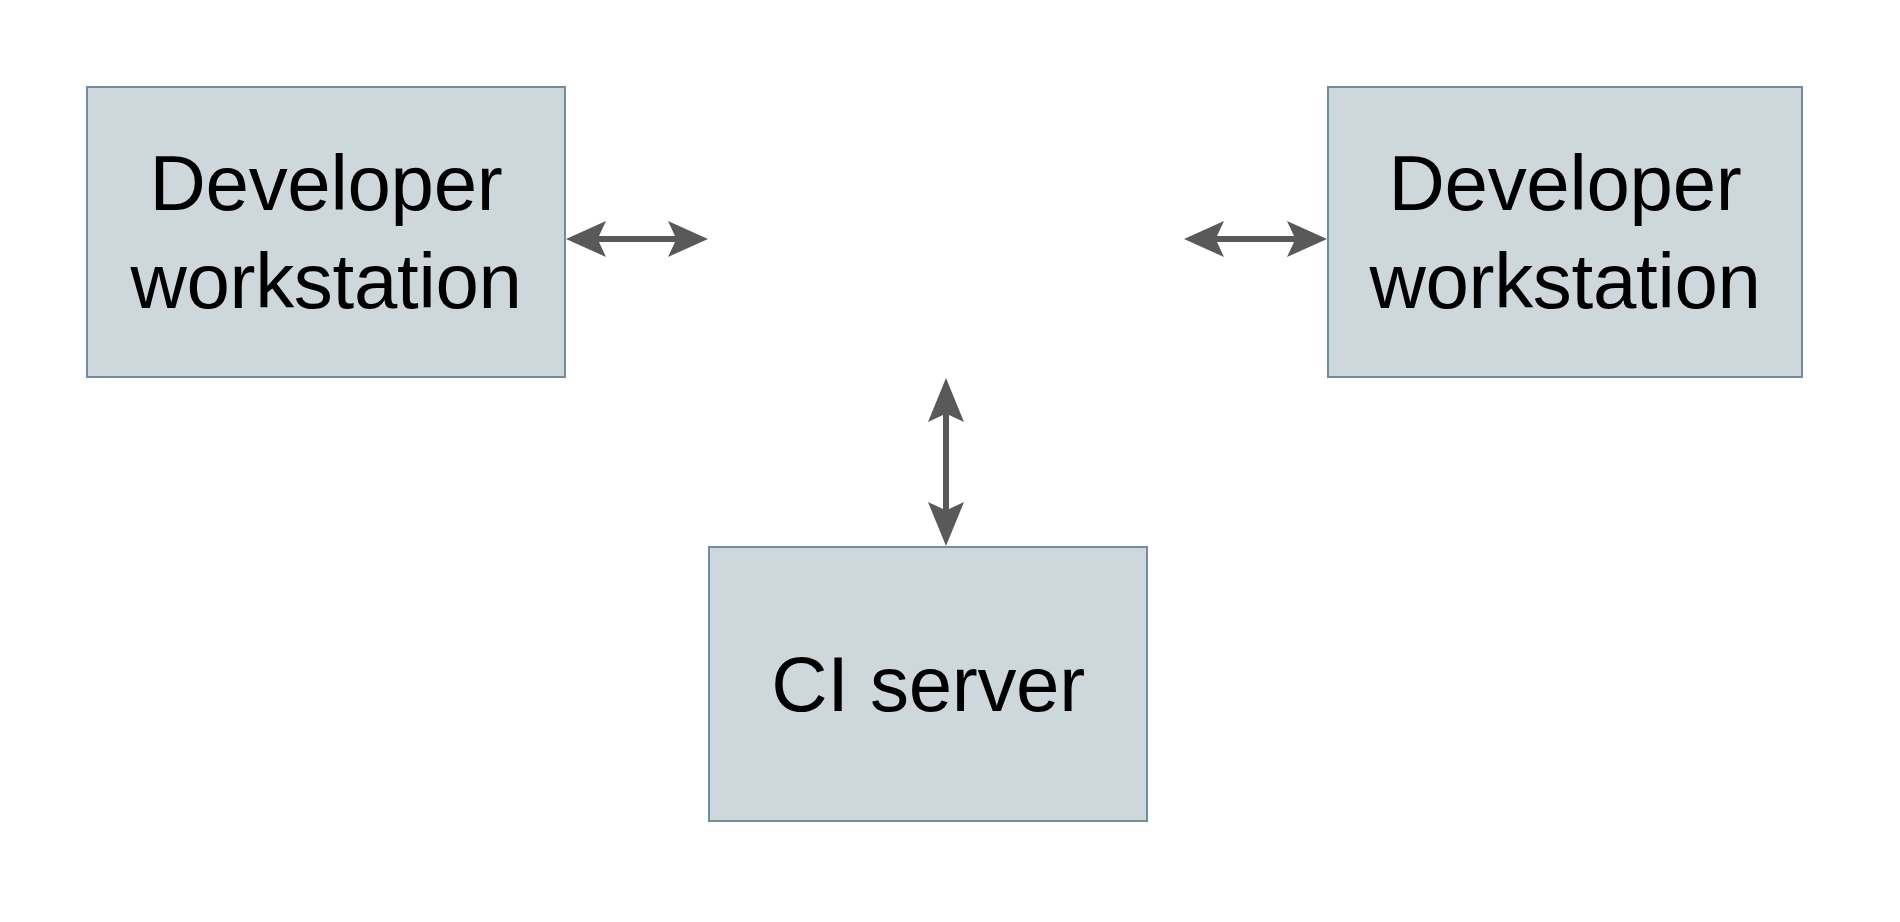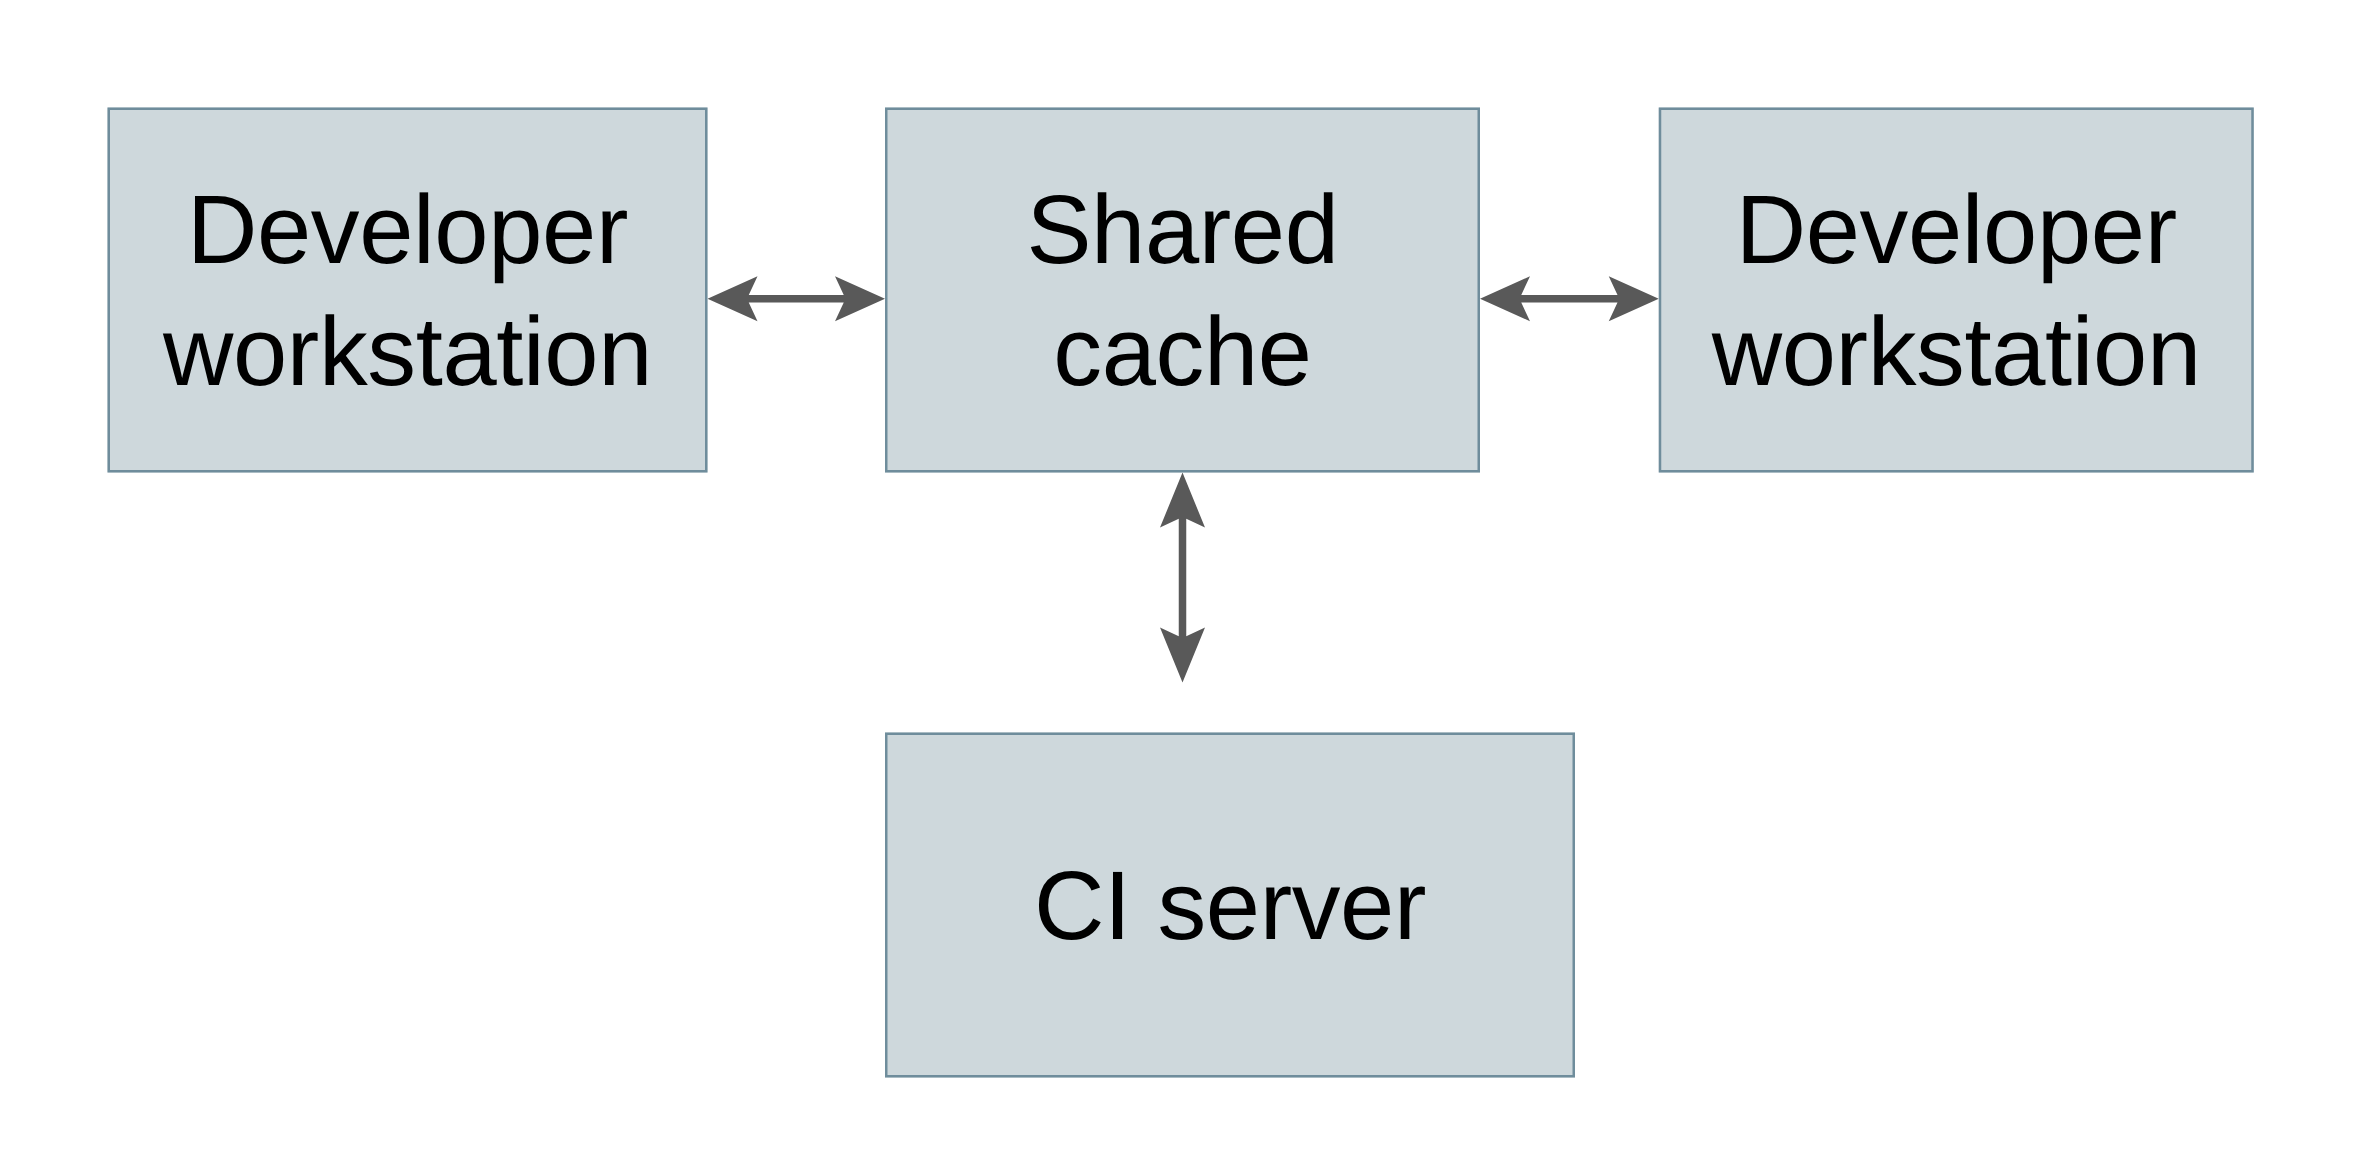--- a/index.html
+++ b/index.html
@@ -35,21 +35,21 @@
     color: #000000;
     text-align: center;
     white-space: pre-line;
     letter-spacing: -0.3px;
     font-weight: 400;
   }
   
   #node-dev-left  { left: 86px;  top: 86px;  width: 480px; height: 292px; }
   #node-cache     { left: 708px; top: 86px;  width: 476px; height: 292px; }
   #node-dev-right { left: 1327px;top: 86px;  width: 476px; height: 292px; }
-  #node-ci        { left: 708px; top: 546px; width: 552px; height: 276px; margin-top: 40px; }
+  #node-ci        { left: 708px; top: 546px; width: 440px; height: 276px; }
 
   .connector {
     position: absolute;
     z-index: 1;
   }
   .connector svg { display: block; overflow: visible; }
 </style>
 </head>
 <body>
 
@@ -77,24 +77,20 @@
         <path d="M25 0 L43 44 L28 37 L28 131 L43 124 L25 168 L7 124 L22 131 L22 37 L7 44 Z"></path>
       </g>
     </svg>
   </div>
 
   <div class="node" id="node-dev-left">
     <span class="node-label">Developer
 workstation</span>
   </div>
 
-  <div class="node" id="node-cache">
-    <span class="node-label">Shared
-cache</span>
-  </div>
 
   <div class="node" id="node-dev-right">
     <span class="node-label">Developer
 workstation</span>
   </div>
 
   <div class="node" id="node-ci">
     <span class="node-label">CI server</span>
   </div>
 

